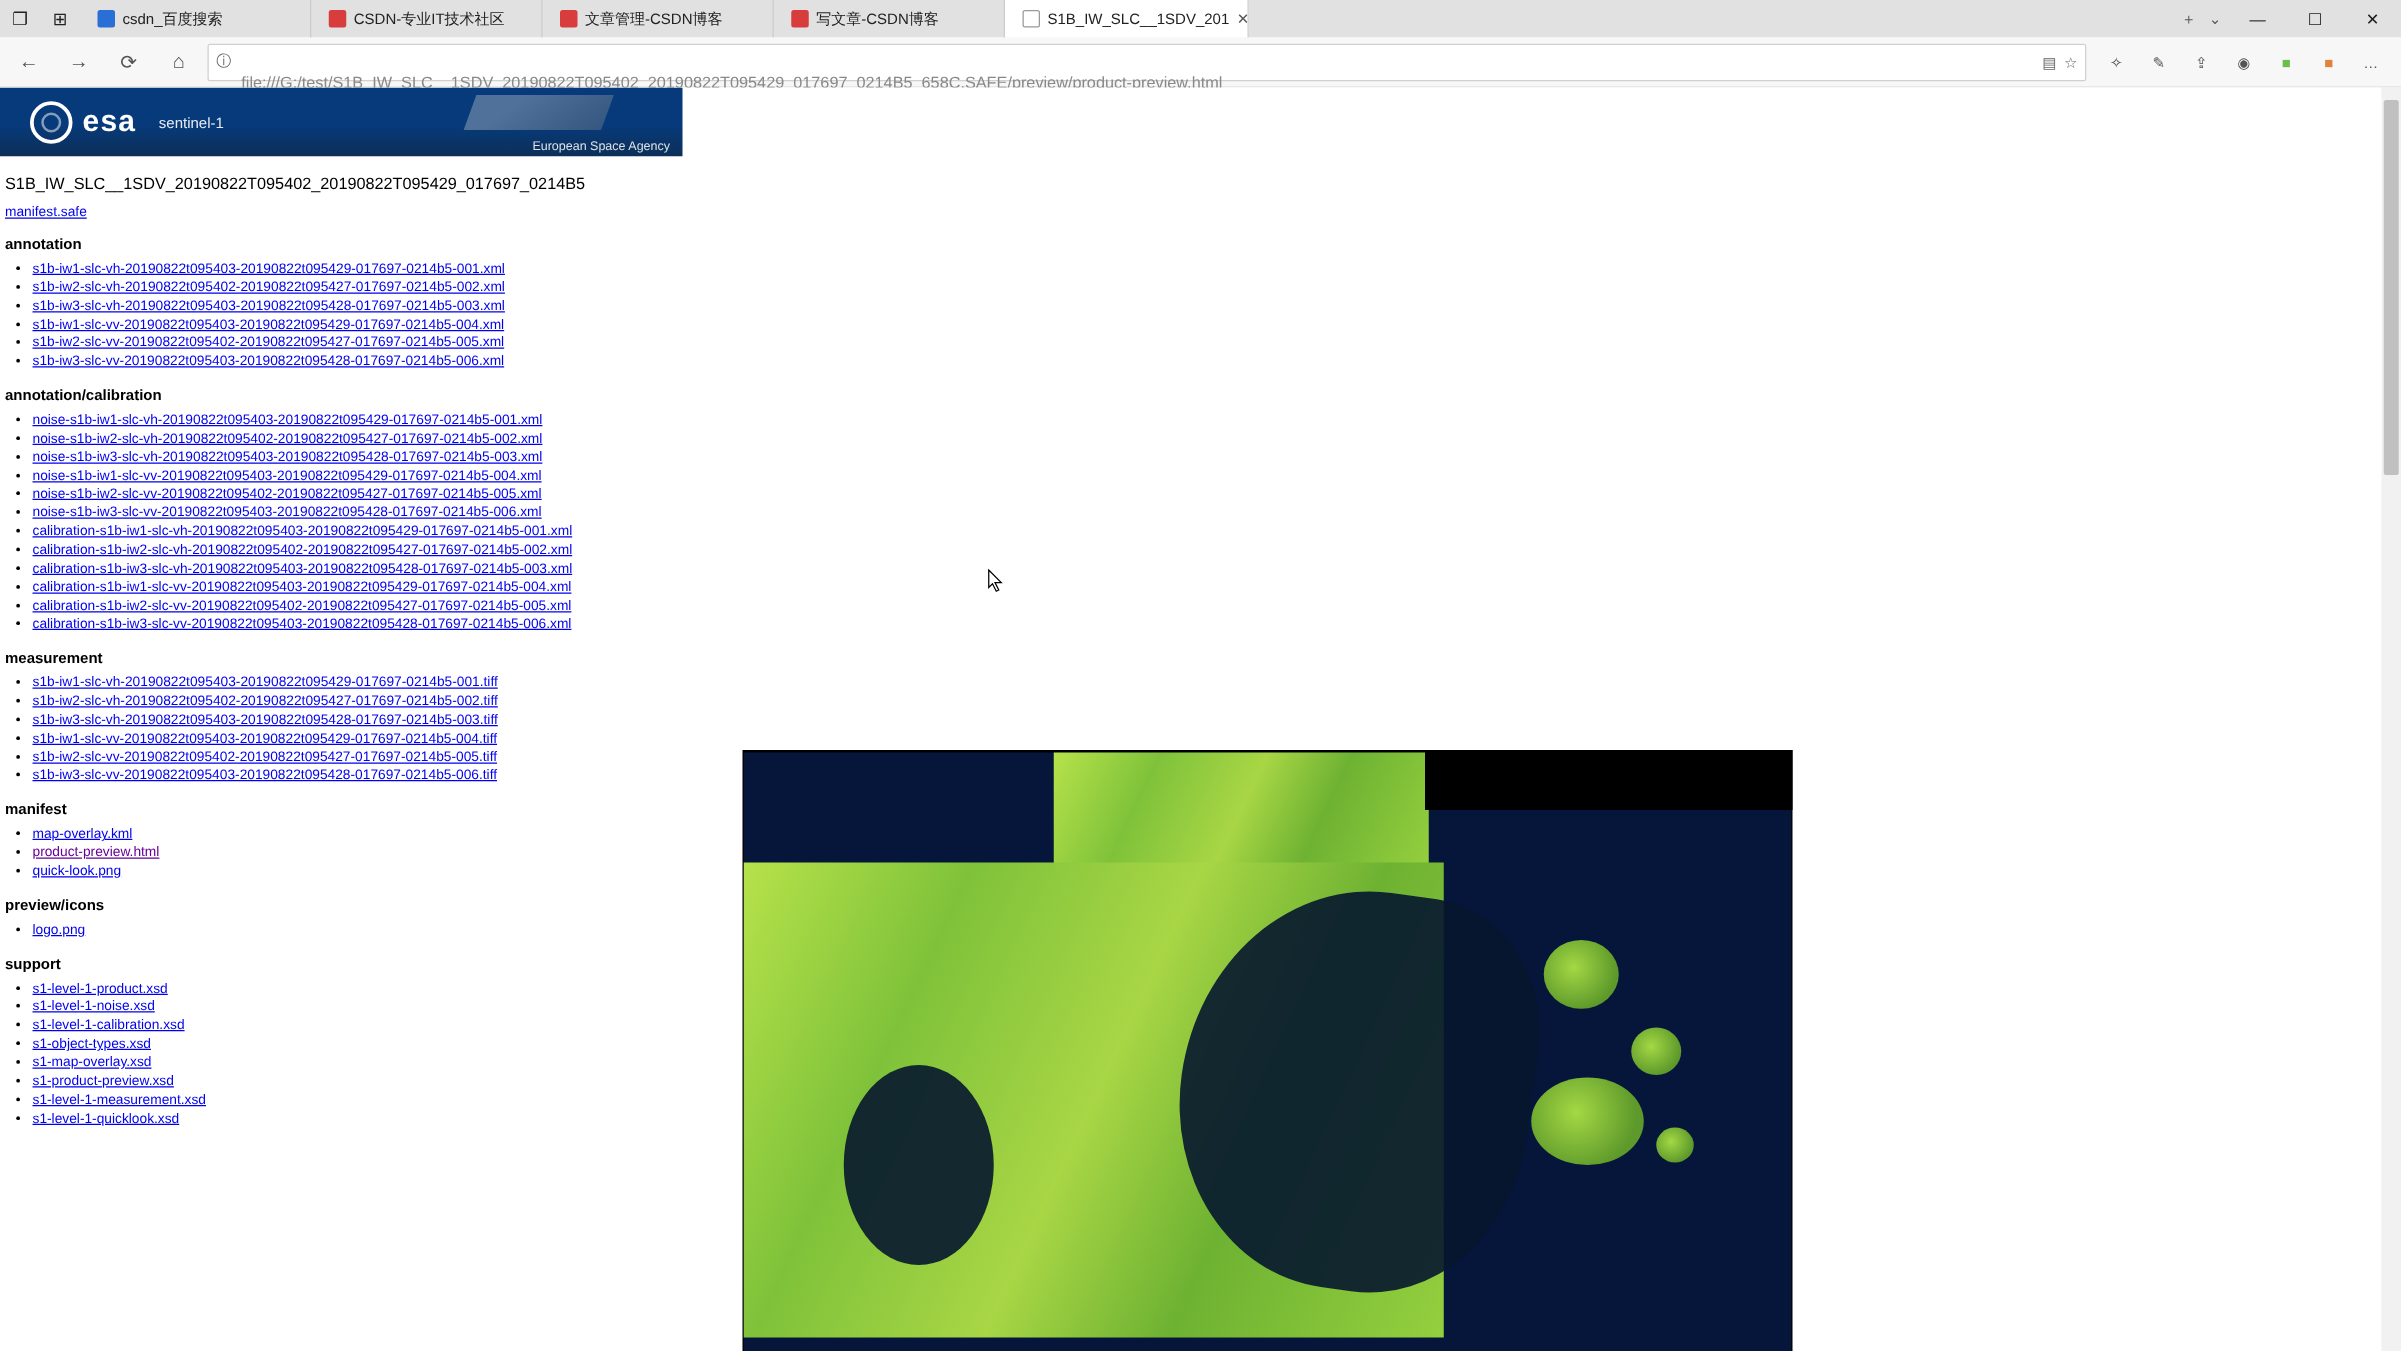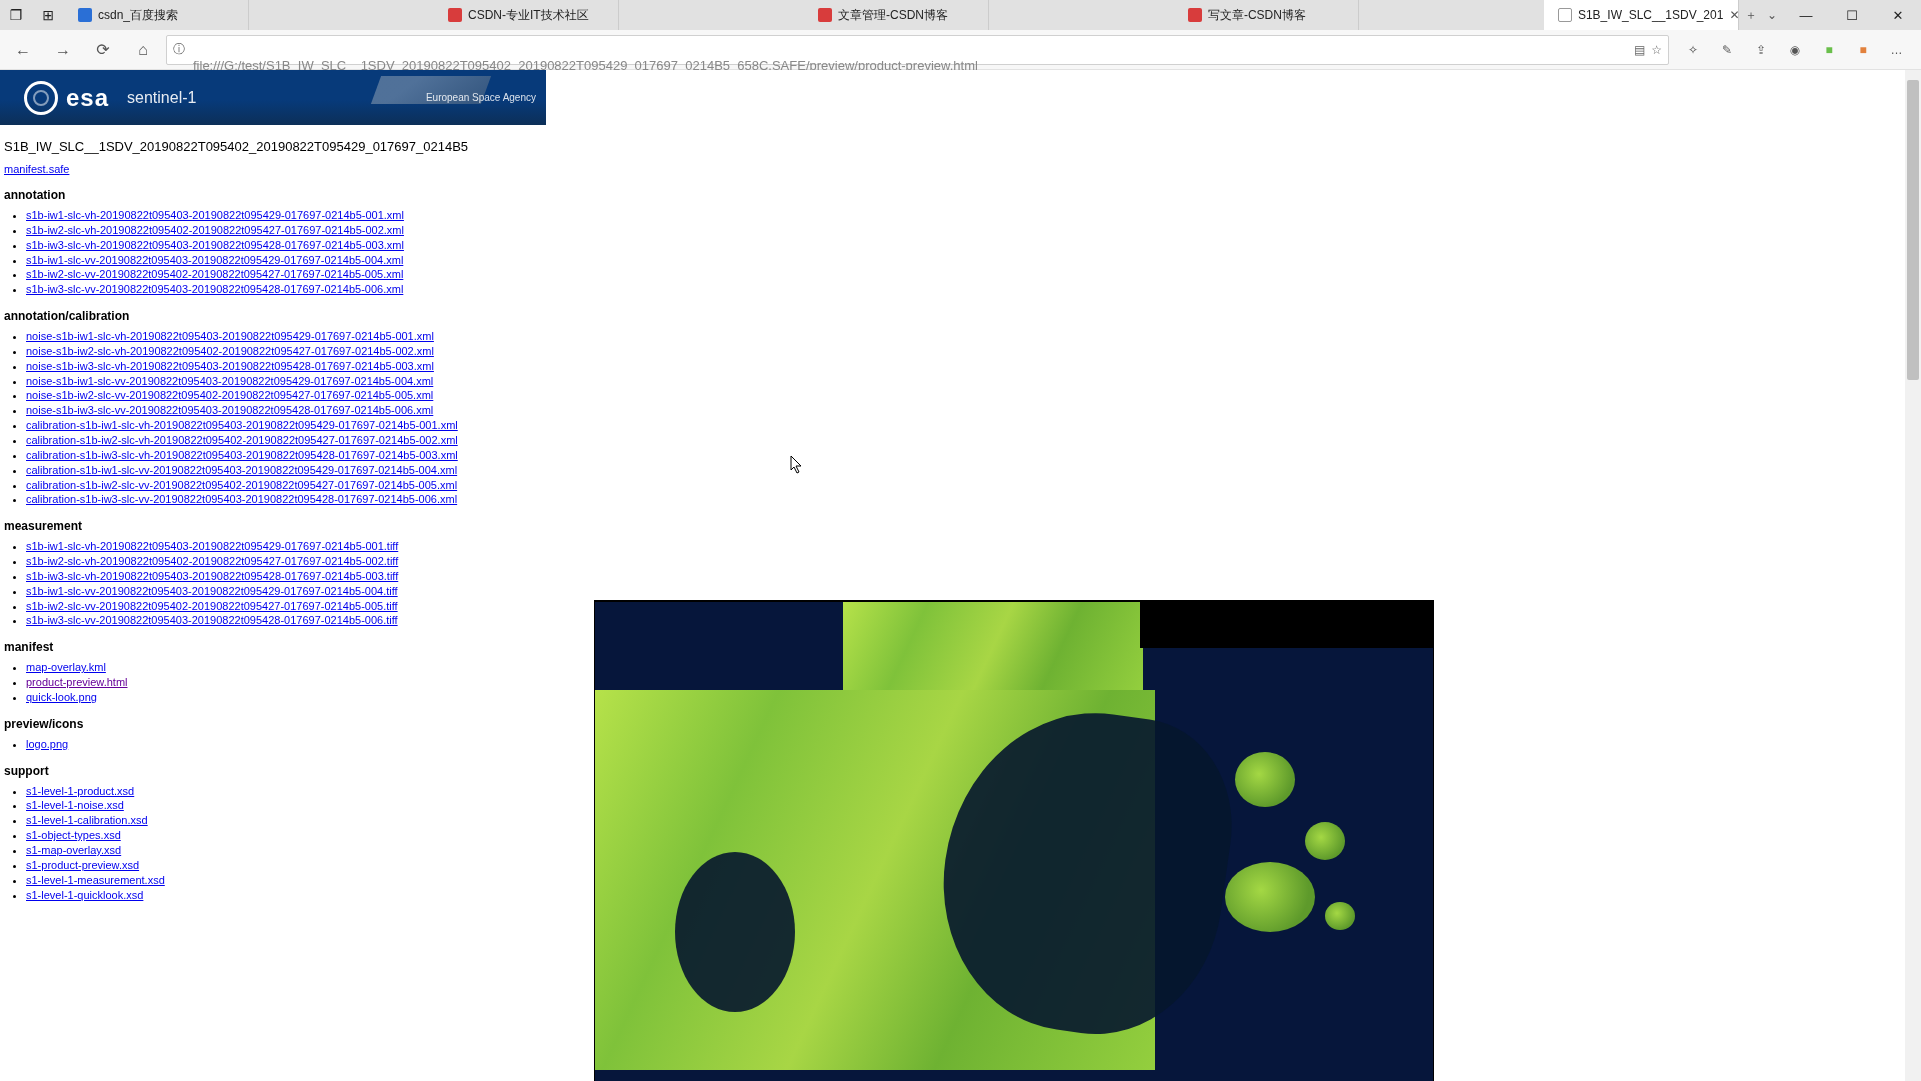--- a/index.html
+++ b/index.html
@@ -2,21 +2,21 @@
 <html><head>
 <meta charset="utf-8">
 <style>
   * { box-sizing: border-box; }
   html, body { margin: 0; padding: 0; font-family: "Segoe UI", Arial, sans-serif; font-size: 12px; }
   body { width: 1921px; height: 1081px; overflow: hidden; background: #ffffff; position: relative; }
 
   
   .win-strip { height: 30px; background: #e1e1e1; display: flex; align-items: stretch; }
   .win-strip .sys-btn { width: 32px; display:flex; align-items:center; justify-content:center; color:#222; font-size:14px; }
-  .tabs-row { display:flex; flex:1; align-items:stretch;justify-content:space-between; }
+  .tabs-row { display:flex; flex:1; align-items:stretch; }
   .tab { display:flex; align-items:center; gap:6px; padding:0 14px; border-right:1px solid #ccc; max-width:195px; min-width:185px; overflow:hidden; white-space:nowrap; text-overflow:ellipsis; font-size:12px; color:#222; }
   .tab.active { background:#ffffff; }
   .tab .fav { width:14px; height:14px; border-radius:2px; display:inline-block; flex:0 0 14px; }
   .tab .fav.baidu { background:#2a6fd6; }
   .tab .fav.csdn  { background:#d83c3c; }
   .tab .fav.edge  { background:#ffffff; border:1px solid #999; }
   .tab .close { margin-left:auto; color:#555; }
   .tabs-trail { display:flex; align-items:center; gap:10px; padding:0 6px; color:#555; }
   .win-ctrl { display:flex; margin-left:auto; }
   .win-ctrl .wbtn { width:46px; display:flex; align-items:center; justify-content:center; color:#222; font-size:13px; }
@@ -34,22 +34,22 @@
   .viewport { position:absolute; top:70px; left:0; right:16px; bottom:0; background:#fff; overflow:hidden; }
   .scrollbar { position:absolute; top:70px; right:0; bottom:0; width:16px; background:#f1f1f1; }
   .scrollbar .thumb { position:absolute; left:2px; right:2px; top:10px; height:300px; background:#c0c0c0; border-radius:2px; }
 
   
   .banner { width:546px; height:55px; background:linear-gradient(180deg,#073a7a 0%, #073a7a 55%, #0c2f58 100%); position:relative; color:#fff; display:flex; align-items:center; padding-left:24px; }
   .banner .esa-logo { display:flex; align-items:center; gap:8px; font-weight:bold; }
   .banner .esa-circle { width:34px; height:34px; border:3px solid #fff; border-radius:50%; position:relative; }
   .banner .esa-circle::after{ content:""; position:absolute; inset:6px; border:2px solid #fff; border-radius:50%; opacity:.5; }
   .banner .esa-text { font-size:24px; letter-spacing:1px; }
-  .banner .mission { font-size:16px; margin-left:18px; opacity:.9;text-align:center; }
-  .banner .agency { position:absolute; right:10px; bottom:22px; font-size:10px; opacity:.85; }
+  .banner .mission { font-size:12px; margin-left:18px; opacity:.9;text-align:center; }
+  .banner .agency { position:absolute; right:10px; bottom:2px; font-size:10px; opacity:.85; }
   .banner .craft { position:absolute; right:60px; top:6px; width:110px; height:28px; background:linear-gradient(135deg,#a9b4bf 30%, #6d7a86 100%); transform:skewX(-20deg); opacity:.45; }
 
   
   .content { padding:2px 4px 0 4px; }
   .content h1.title { font-size:13px; font-weight:normal; margin:12px 0 8px; }
   .content a.primary { color:#0000ee; text-decoration:underline; font-size:11px; }
   .content h3.sec { font-size:12px; font-weight:bold; margin:12px 0 6px; }
   .content ul { margin:0 0 4px 22px; padding:0; }
   .content ul li { font-size:11px; line-height:1.35; }
   .content ul li a { color:#0000ee; }

